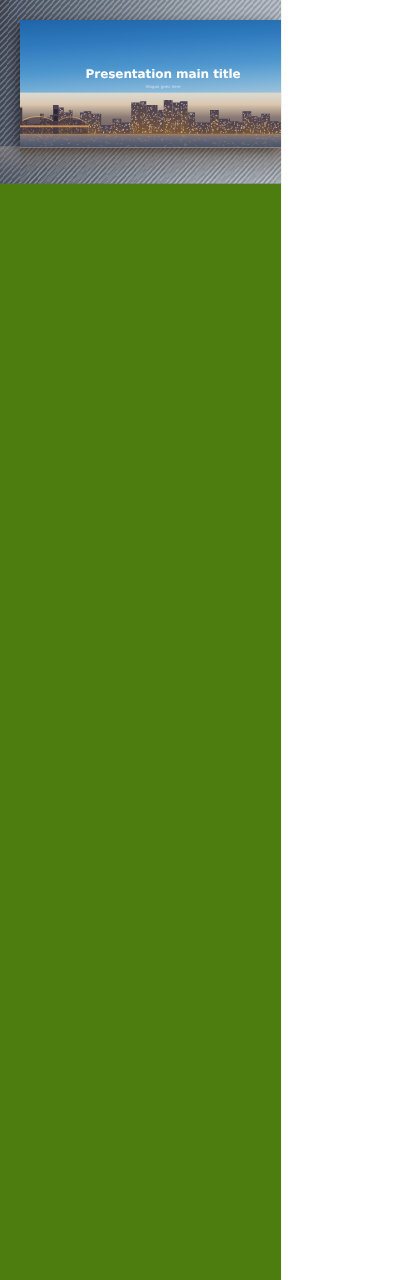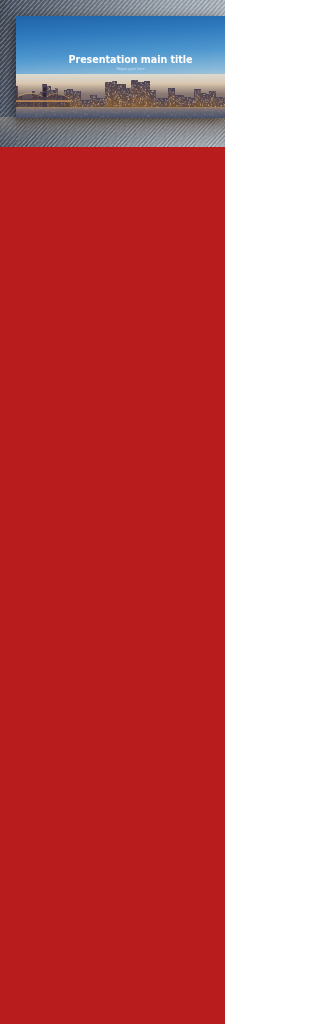--- a/index.html
+++ b/index.html
@@ -1,18 +1,18 @@
 <!DOCTYPE html>
 <html><head>
 <meta charset="utf-8">
 <title>preview</title>
 <style>
 html,body{margin:0;padding:0;background:#fff;}
 body{width:225px;height:1024px;overflow:hidden;font-family:"Liberation Sans",sans-serif;}
-.page{position:relative;width:225px;height:1024px;overflow:hidden;background:#b91c1c;}
+.page{position:relative;width:225px;height:1024px;overflow:hidden;background:#4d7c0f;}
 
 
 .hero{position:absolute;left:0;top:0;width:225px;height:147px;overflow:hidden;background:#5b6472;}
 .hero-bgstripe{position:absolute;inset:0;
   background:
    repeating-linear-gradient(132deg, rgba(255,255,255,.20) 0 1.1px, rgba(255,255,255,0) 1.1px 1.6px, rgba(0,0,0,.10) 1.6px 2.7px, rgba(0,0,0,0) 2.7px 3.2px),
    linear-gradient(95deg,#3f4753 0%,#4e5767 6%,#5e6876 22%,#7e8894 48%,#9aa3ad 70%,#aeb6bf 100%);
 }
 .hero-floor{position:absolute;left:0;right:0;bottom:0;height:30px;
   background:linear-gradient(180deg,rgba(160,150,140,.55),rgba(120,118,118,.25) 60%,rgba(90,92,96,.05));}

